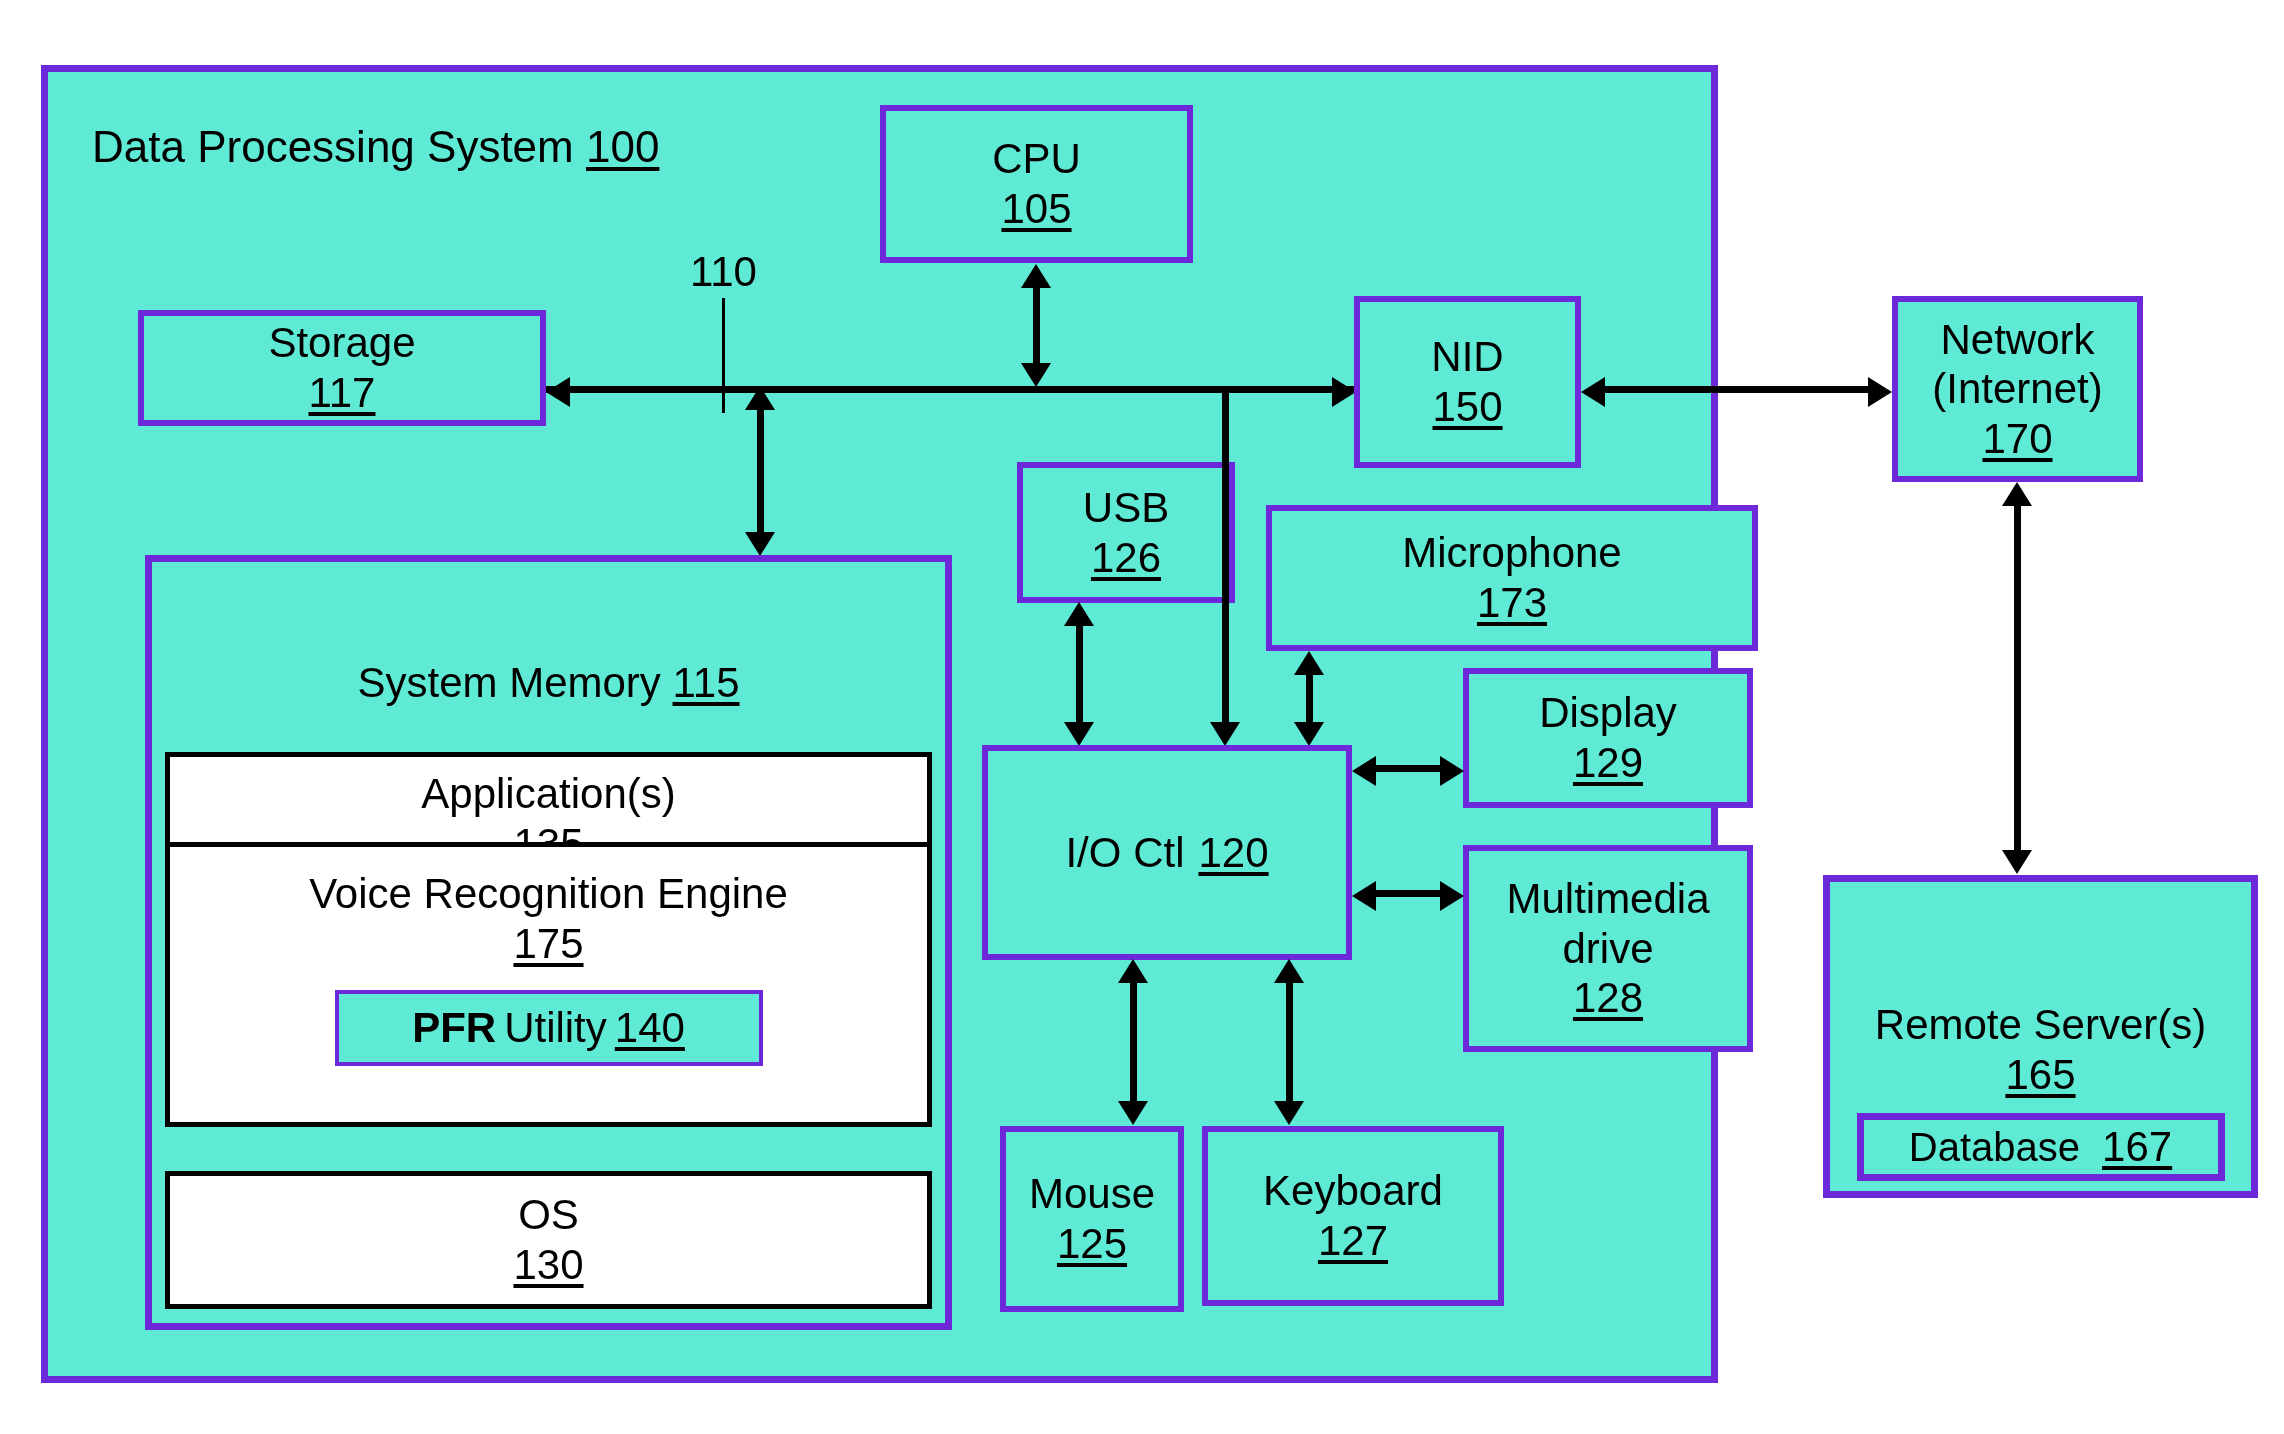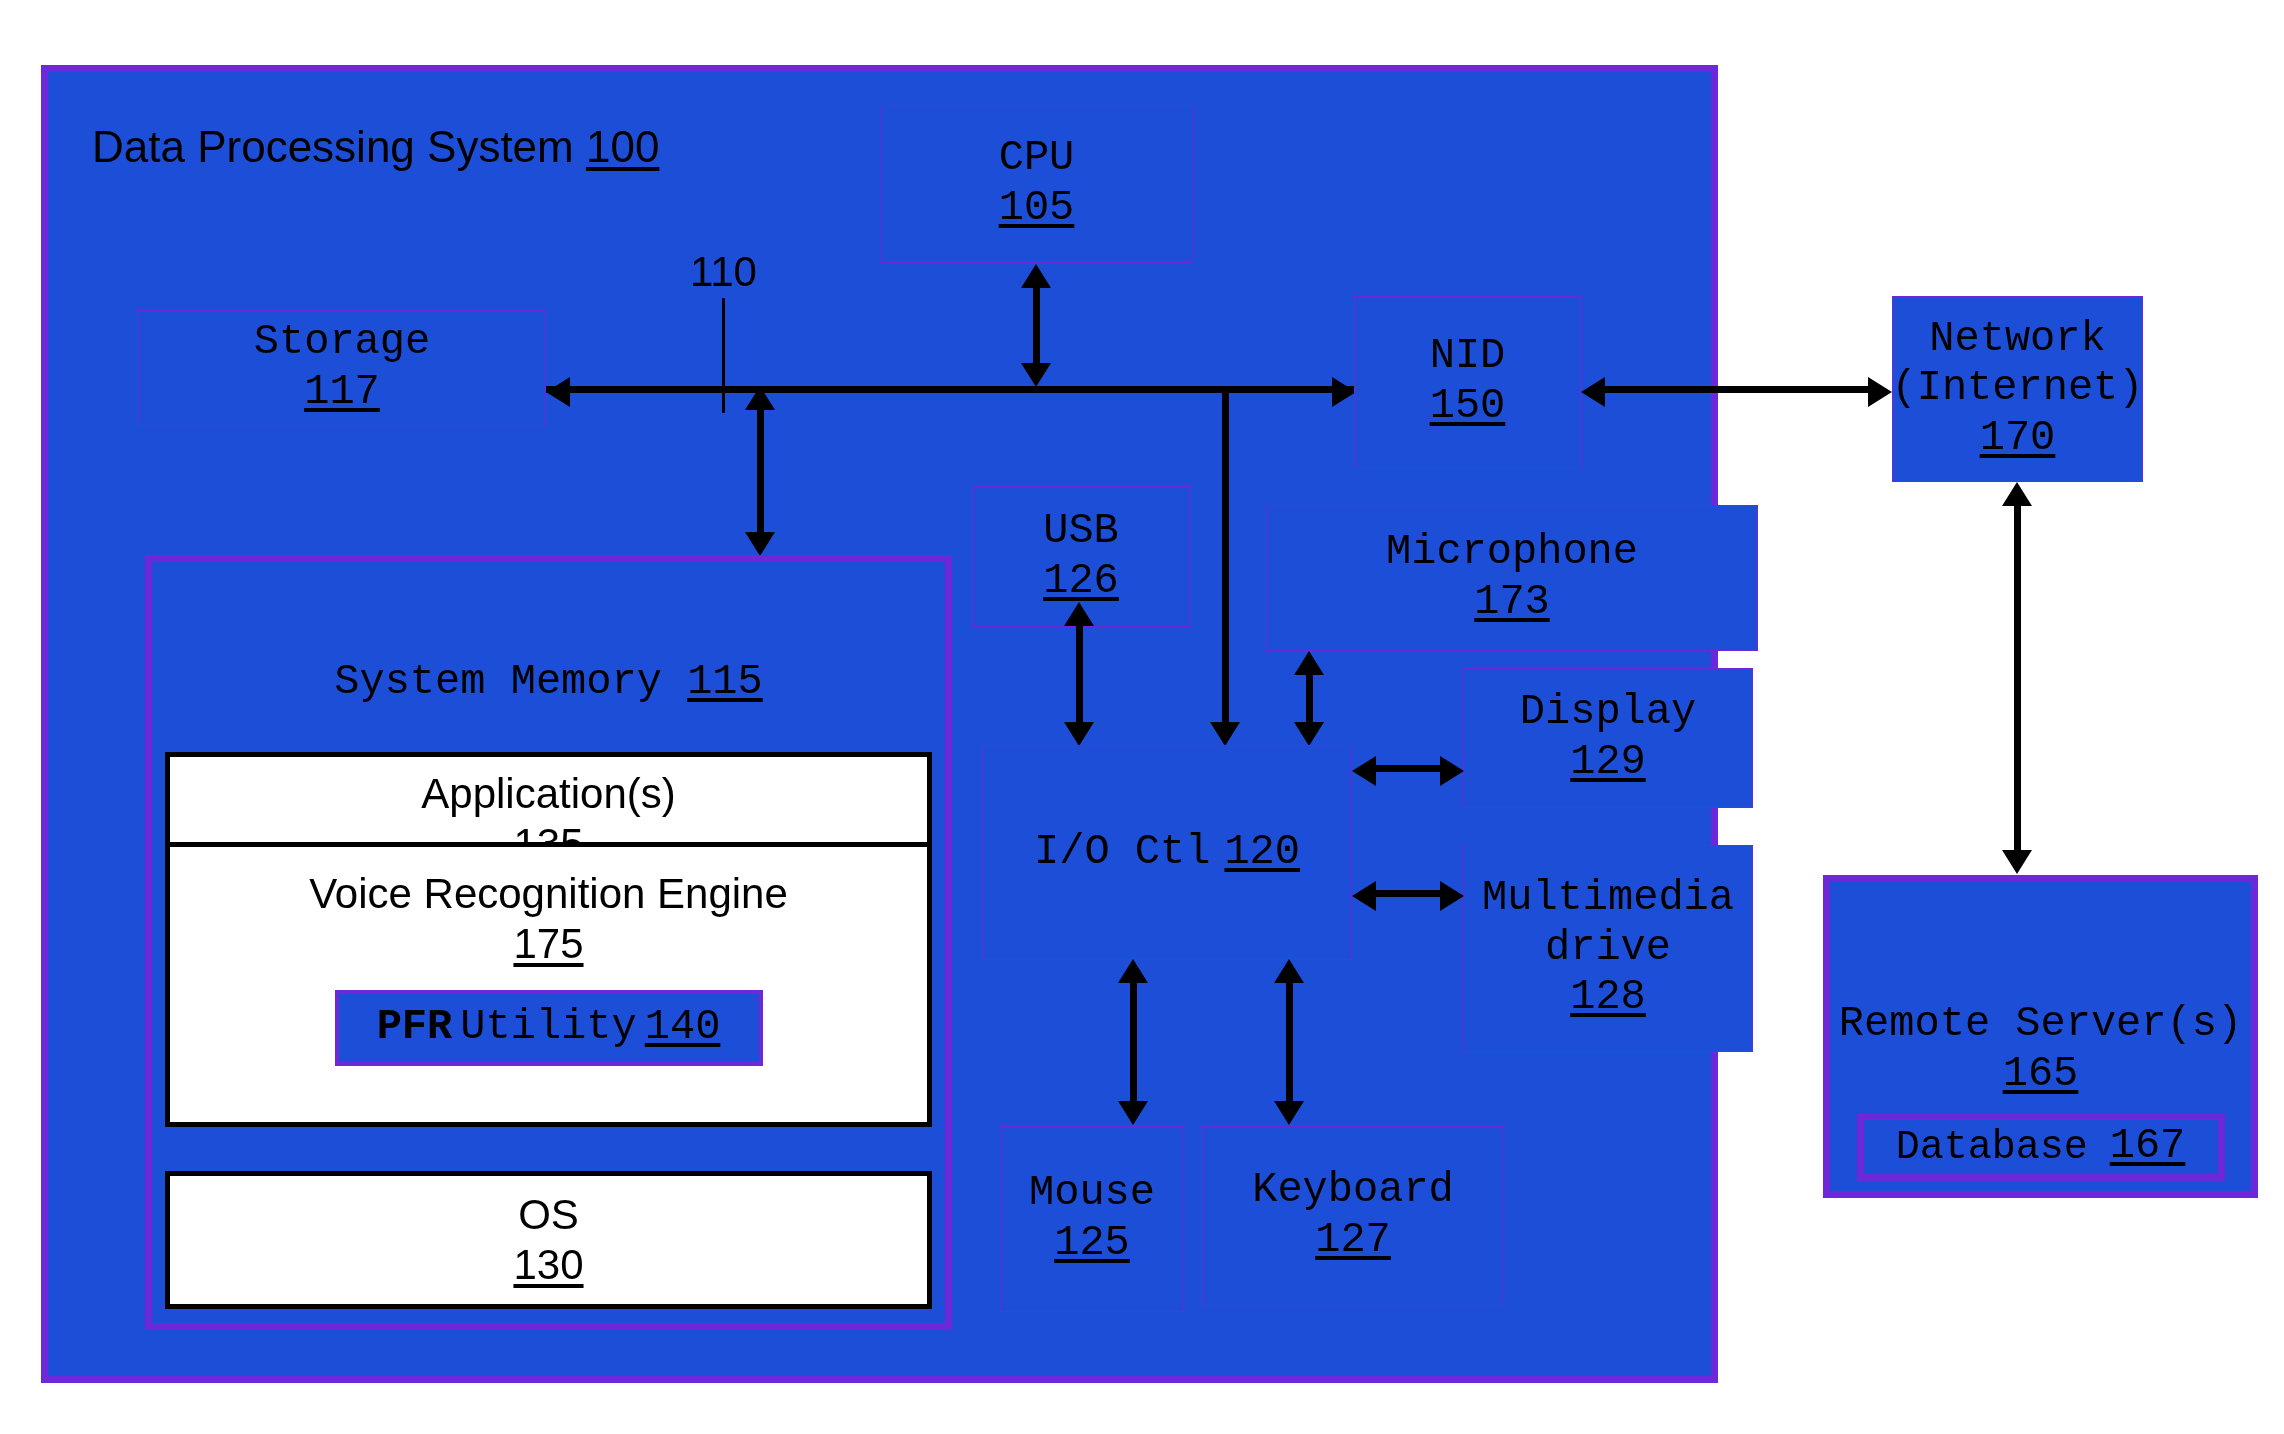--- a/index.html
+++ b/index.html
@@ -6,30 +6,29 @@
   #stage{
     position:relative;
     width:2284px;height:1434px;
     background:#ffffff;
     font-family:"Liberation Sans", sans-serif;
     color:#000;
     overflow:hidden;
   }
   .box{
     position:absolute;
-    border:1px solid #6d28d9;
-    background:#1d4ed8;
+    border:6px solid #6d28d9;
+    background:#5eead4;
     box-sizing:border-box;
     display:flex;
     flex-direction:column;
     align-items:center;
     justify-content:center;
     text-align:center;
     line-height:1.18;
-    font-family:Liberation Mono, monospace;
   }
   .box.thin{border-width:4px;}
   .box.thick{border-width:7px;}
   .lbl{font-size:42px;white-space:nowrap;}
   .lbl.small{font-size:40px;}
   .num{font-size:42px;text-decoration:underline;text-underline-offset:5px;}
   .u{text-decoration:underline;text-underline-offset:5px;}
   .caption{
     position:absolute;
     font-size:44px;
@@ -146,21 +145,21 @@
       <span class="lbl">Utility</span>
       <span class="num">140</span>
     </div>
   </div>
 
   <div class="memrow" style="left:165px;top:1171px;width:767px;height:138px;">
     <div class="lbl">OS</div>
     <div class="num">130</div>
   </div>
 
-  <div class="box" style="left:972px;top:462px;width:218px;height:141px;margin-top:24px;">
+  <div class="box" style="left:1017px;top:462px;width:218px;height:141px;">
     <div class="lbl">USB</div>
     <div class="num">126</div>
   </div>
 
   <div class="vline" style="left:1076px;top:622px;height:105px;"></div>
   <div class="arr arr-up" style="left:1064px;top:602px;"></div>
   <div class="arr arr-down" style="left:1064px;top:722px;"></div>
 
   <div class="vline" style="left:1222px;top:386px;height:340px;"></div>
   <div class="arr arr-down" style="left:1210px;top:722px;"></div>

